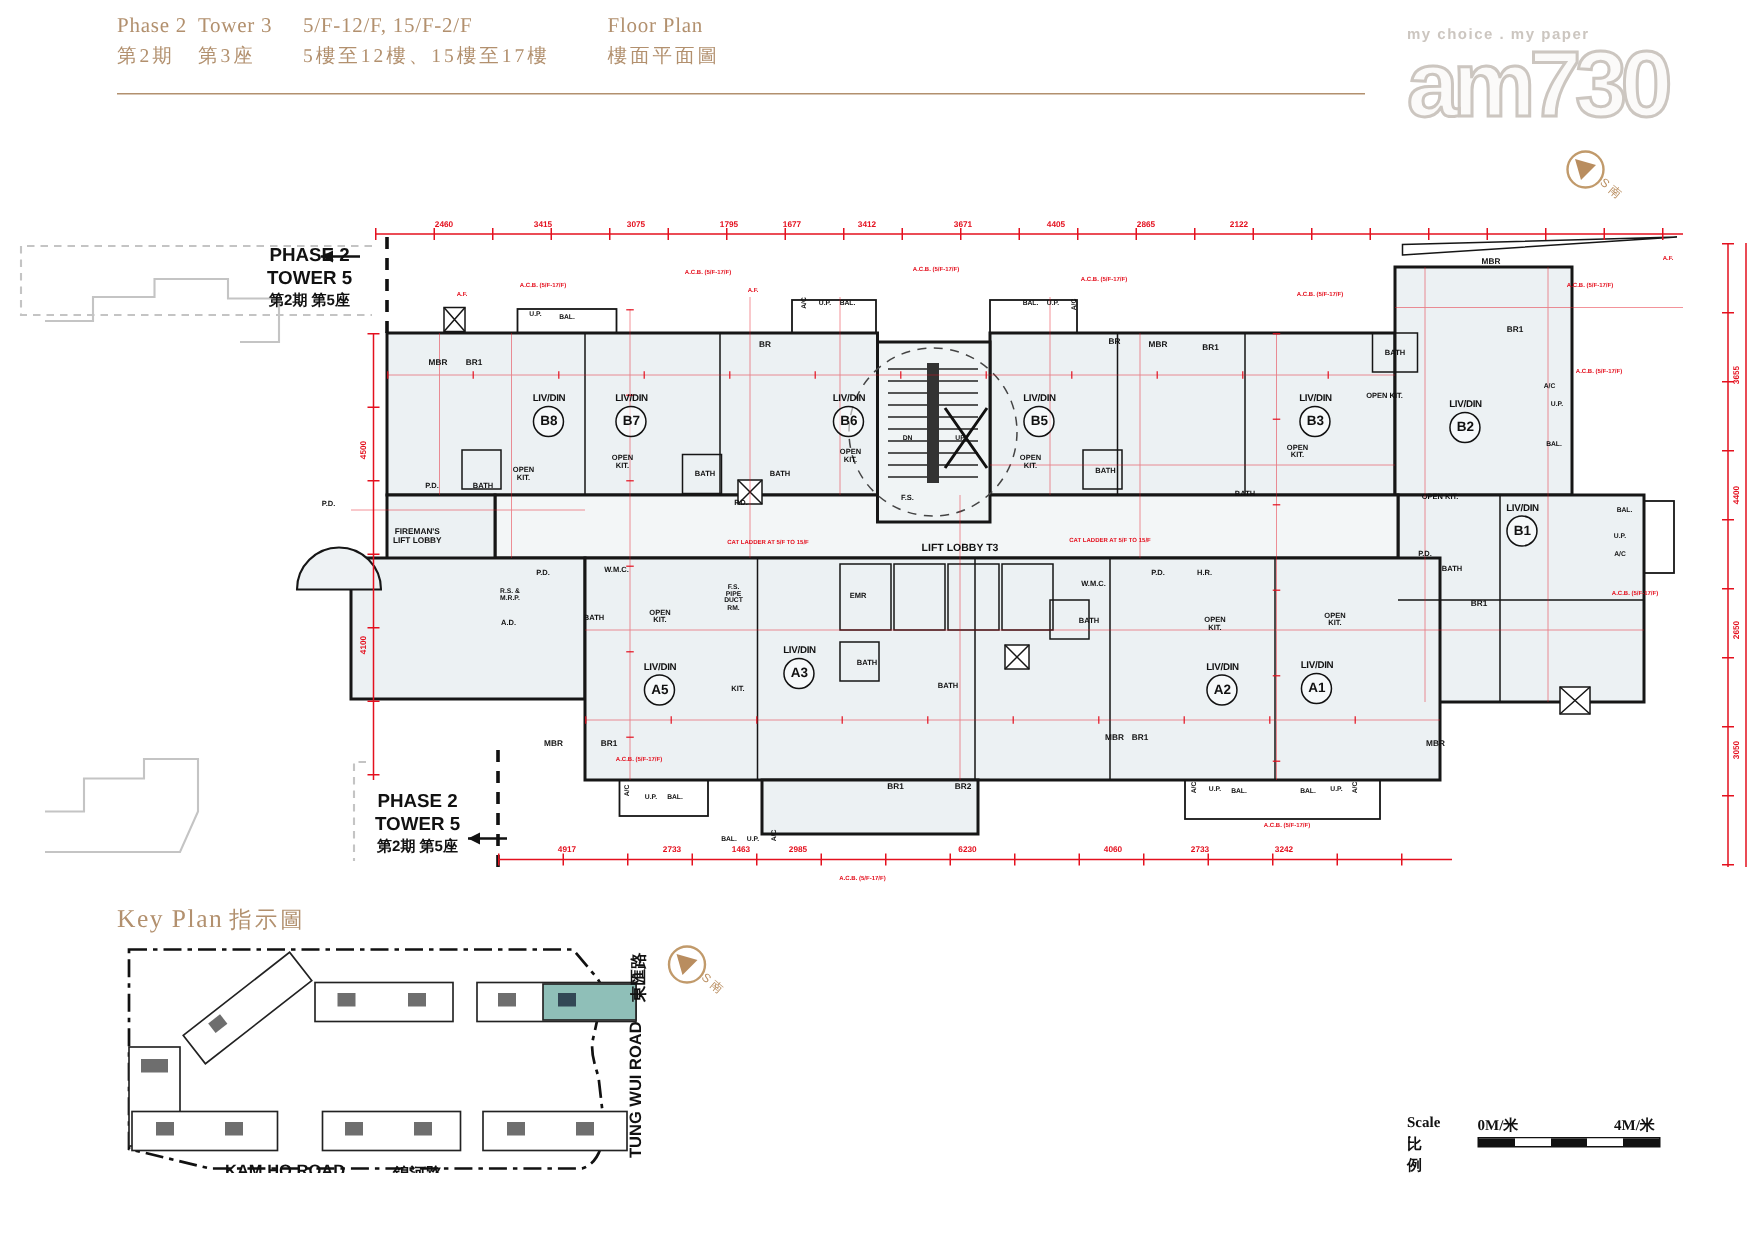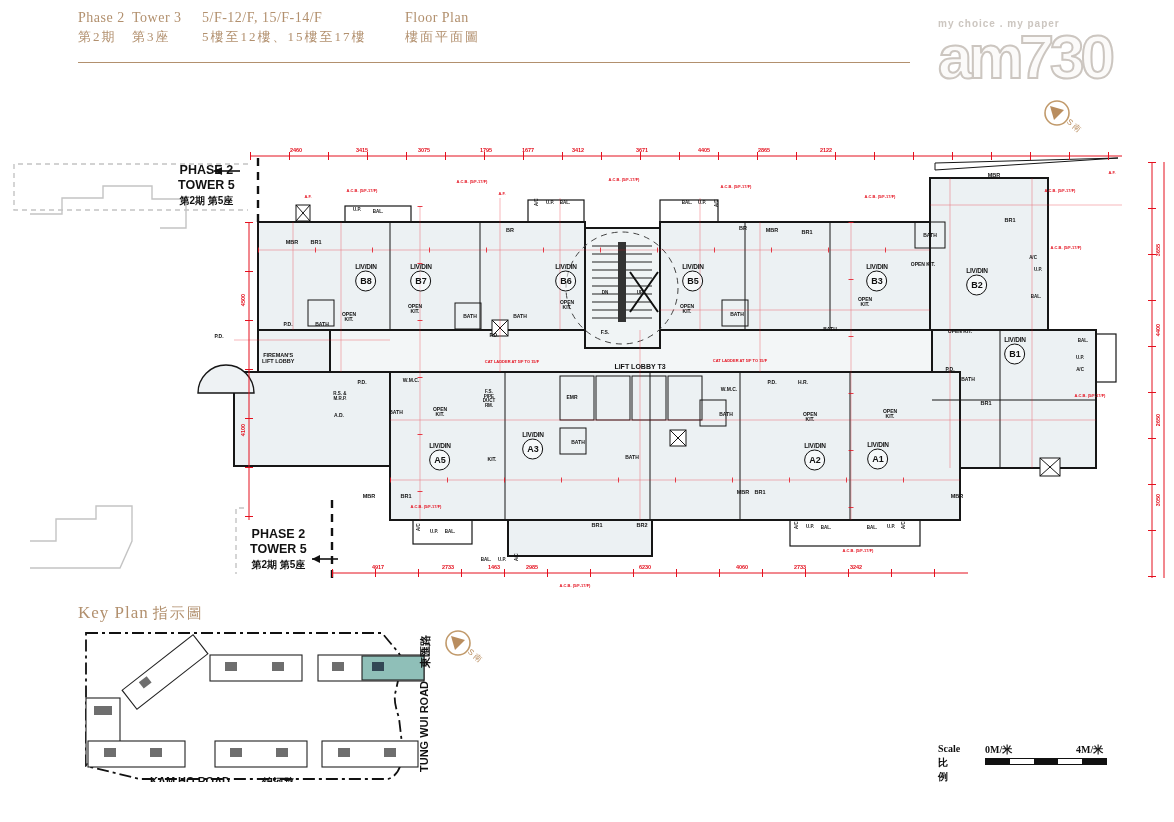--- a/index.html
+++ b/index.html
@@ -54,21 +54,21 @@
 </head>
 <body>
 
 <div class="page">
 
   <div class="hdr">
     <span class="hdr-row hdr-en" style="left:0;top:0">Phase 2</span>
     <span class="hdr-row hdr-en" style="left:54px;top:0">Tower 3</span>
     <span class="hdr-row hdr-zh" style="left:0;top:18px">第2期</span>
     <span class="hdr-row hdr-zh" style="left:54px;top:18px">第3座</span>
-    <span class="hdr-row hdr-en" style="left:124px;top:0">5/F-12/F, 15/F-14/F</span>
+    <span class="hdr-row hdr-en" style="left:124px;top:0">5/F-12/F, 15/F-2/F</span>
     <span class="hdr-row hdr-zh" style="left:124px;top:18px">5樓至12樓、15樓至17樓</span>
     <span class="hdr-row hdr-en" style="left:327px;top:0">Floor Plan</span>
     <span class="hdr-row hdr-zh" style="left:327px;top:18px">樓面平面圖</span>
   </div>
   <div class="hdr-rule"></div>
 
   <div class="logo">
     <div class="logo-tag">my choice . my paper</div>
     <div class="logo-name">am730</div>
   </div>

